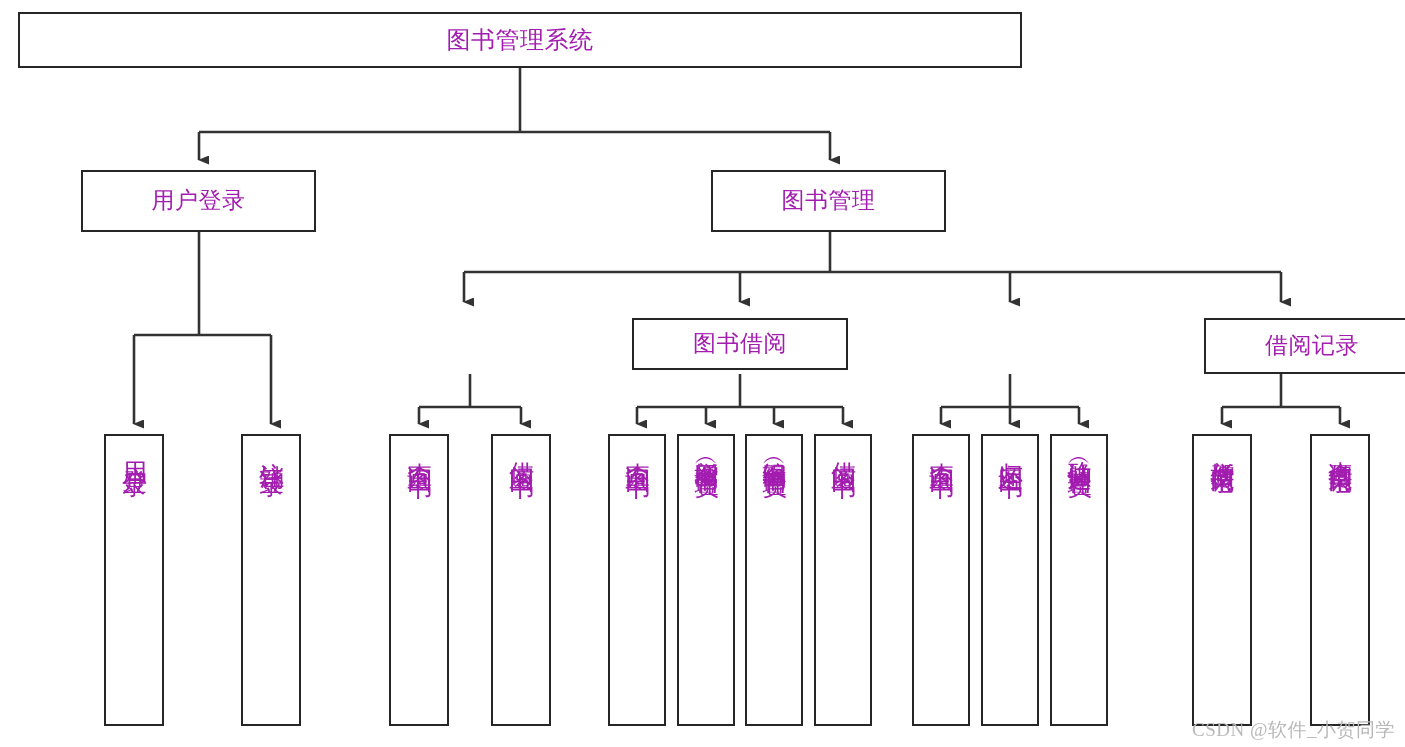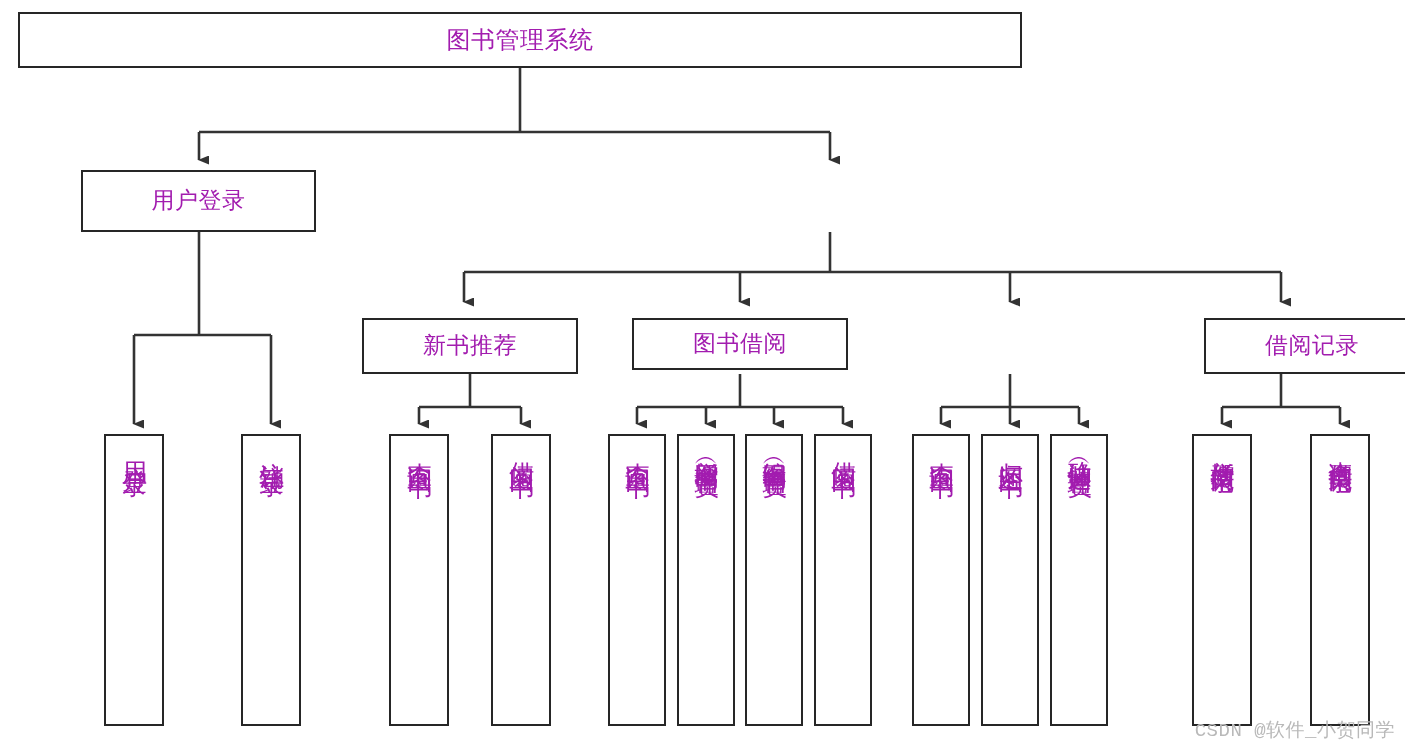--- a/index.html
+++ b/index.html
@@ -69,21 +69,21 @@
   }
   .watermark {
     position: absolute;
     right: 10px;
     bottom: 4px;
     font-size: 19px;
     color: #b9b9b9;
     letter-spacing: 0.5px;
     white-space: nowrap;
     z-index: 5;
-    font-family: Liberation Mono, monospace;
+    font-family: Liberation Serif, serif;
     margin-top: 44px;
   }
 </style>
 </head>
 <body>
 
 <div id="diagram-root">
 
   <svg id="diagram-svg" viewBox="0 0 1405 747" xmlns="http://www.w3.org/2000/svg">
     <defs>
@@ -136,24 +136,24 @@
     </g>
   </svg>
 
   <div class="node h root" style="left:18px; top:12px; width:1004px; height:56px;">
     <span class="node-label">图书管理系统</span>
   </div>
 
   <div class="node h" style="left:81px; top:170px; width:235px; height:62px;">
     <span class="node-label">用户登录</span>
   </div>
-
-  <div class="node h" style="left:362px; top:318px; width:216px; height:56px;">
-    <span class="node-label">新书推荐</span>
-  </div>
+  <div class="node h" style="left:711px; top:170px; width:235px; height:62px;">
+    <span class="node-label">图书管理</span>
+  </div>
+
   <div class="node h" style="left:632px; top:318px; width:216px; height:52px;">
     <span class="node-label">图书借阅</span>
   </div>
   <div class="node h" style="left:1204px; top:318px; width:216px; height:56px;align-items:center;">
     <span class="node-label">借阅记录</span>
   </div>
 
   <div class="node v" style="left:104px; top:434px; width:60px; height:292px;">
     <span class="node-label">用户登录</span>
   </div>

